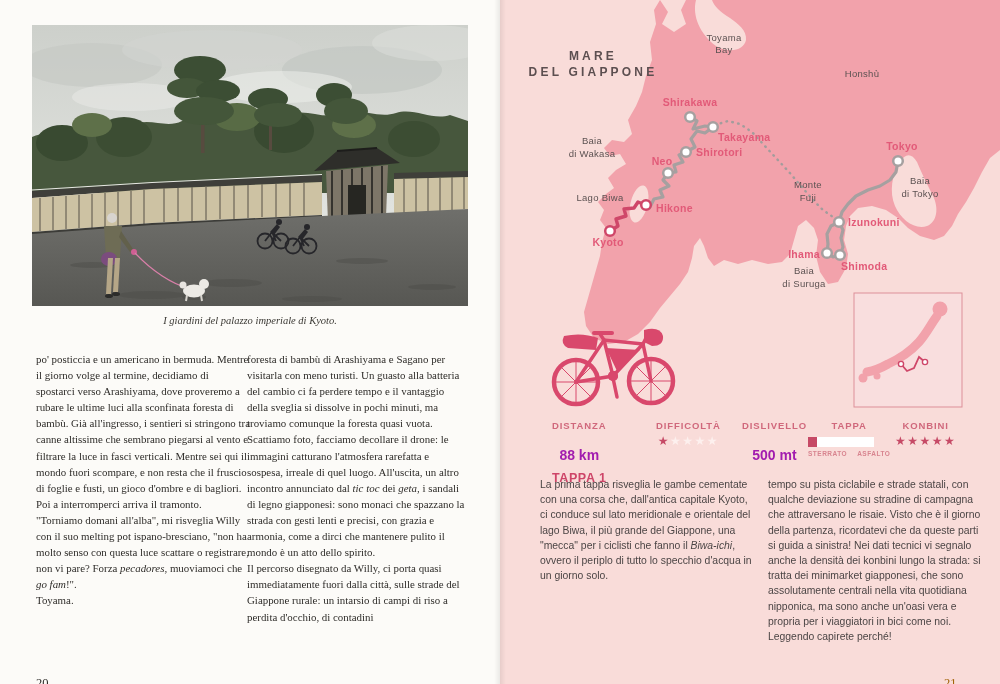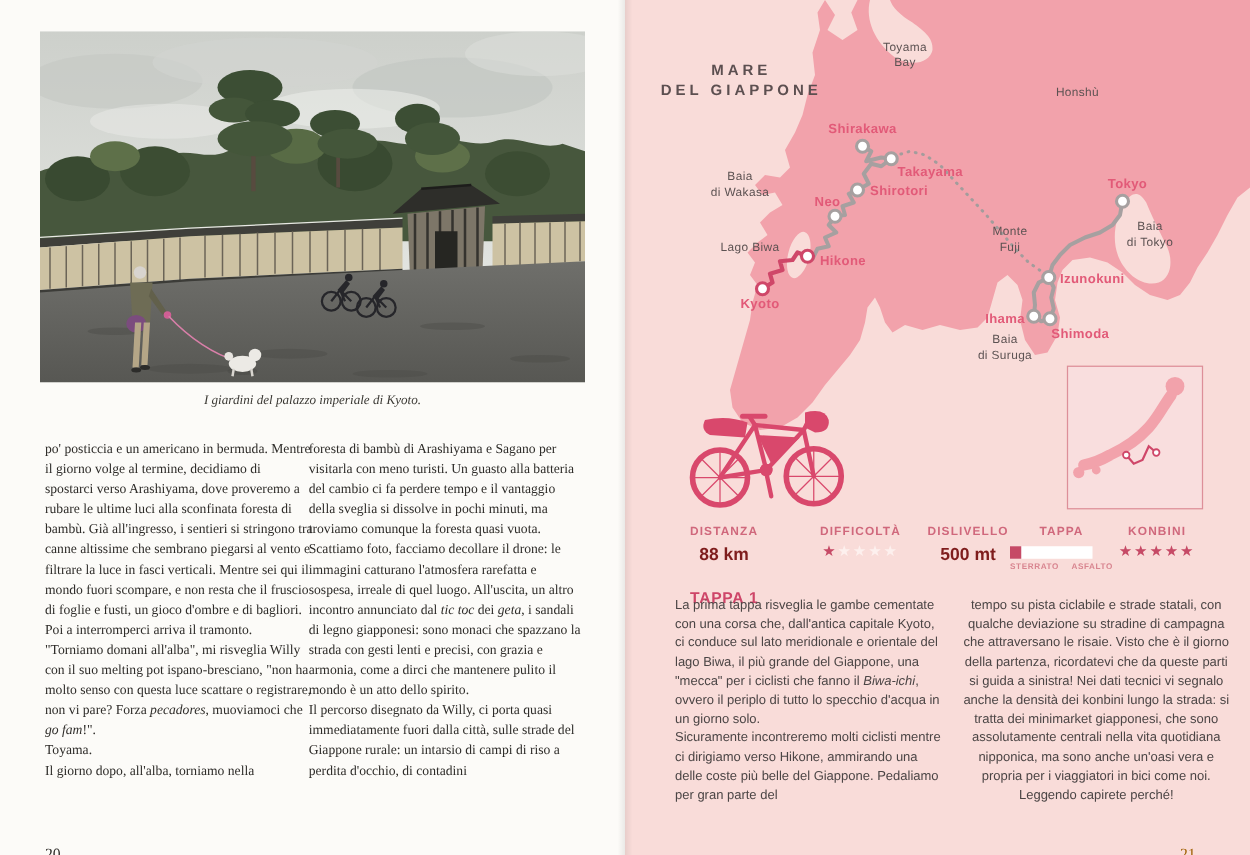--- a/index.html
+++ b/index.html
@@ -34,34 +34,34 @@
             letter-spacing:.3px;fill:#e25a78;}
   .rt-gray{fill:none;stroke:#a6a0a0;stroke-width:3.2;stroke-linejoin:round;stroke-linecap:round;}
   .rt-hi{fill:none;stroke:#cf4769;stroke-width:3.4;stroke-linejoin:round;stroke-linecap:round;}
   .rt-dot{fill:none;stroke:#a39c9c;stroke-width:2.4;stroke-linecap:round;stroke-dasharray:.6 5.4;}
   .node-gray{fill:#ffffff;stroke:#a6a0a0;stroke-width:2.5;}
   .node-hi{fill:#ffffff;stroke:#cf4769;stroke-width:2.5;}
 
   
   .stat{position:absolute;top:420px;text-align:center;}
   .stat .lab{font-size:9.5px;font-weight:700;letter-spacing:.9px;color:#d0687c;}
-  .stat .val{margin-top:4px;font-size:14px;font-weight:700;color:#7f1d1d;}
+  .stat .val{margin-top:16px;font-size:14px;font-weight:700;color:#a21caf;}
   .stars .sf{color:#c64a66;}
   .stars .se{color:#fdf0ee;}
   .stat .stars{margin-top:3px;font-size:12px;letter-spacing:1.5px;}
   .fondo-bar{margin-top:6px;width:66px;height:10px;background:#ffffff;position:relative;}
   .fondo-fill{position:absolute;left:0;top:0;height:10px;background:#c64a66;}
   .fondo-labels{margin-top:3px;font-size:6.5px;font-weight:700;letter-spacing:.5px;color:#d8848f;
                 display:flex;gap:10px;}
 
   .tappa-head{position:absolute;left:52px;top:459px;font-size:12.5px;font-weight:700;
               letter-spacing:.6px;color:#ce4568;margin-top:12px;}
   .rcol{position:absolute;top:477px;font-size:10.4px;line-height:15.2px;color:#4b4545;}
   .rcol1{left:40px;width:214px;}
-  .rcol2{left:268px;width:218px;text-align:center;}
+  .rcol2{left:268px;width:218px;}
 </style>
 </head>
 <body>
 
 <div class="spread">
 
   <div class="page-left">
 
     <svg class="photo" viewBox="0 0 436 281">
       <defs>
@@ -205,21 +205,20 @@
             <line x1="169" y1="270" x2="170" y2="276"></line>
           </g>
       </g>
     </svg>
 
     <div class="caption"><em>I giardini del palazzo imperiale di Kyoto.</em></div>
     <div class="lcol lcol1">
         <div class="para"><span>po' posticcia e un americano in bermuda. Mentre il giorno volge al termine, decidiamo di spostarci verso Arashiyama, dove proveremo a rubare le ultime luci alla sconfinata foresta di bambù. Già all'ingresso, i sentieri si stringono tra canne altissime che sembrano piegarsi al vento e filtrare la luce in fasci verticali. Mentre sei qui il mondo fuori scompare, e non resta che il fruscio di foglie e fusti, un gioco d'ombre e di bagliori. Poi a interromperci arriva il tramonto.</span></div>
         <div class="para"><span>"Torniamo domani all'alba", mi risveglia Willy con il suo melting pot ispano-bresciano, "non ha molto senso con questa luce scattare o registrare, non vi pare? Forza </span><em>pecadores</em><span>, muoviamoci che </span><em>go fam</em><span>!".</span></div>
         <div class="para"><span>Toyama.</span></div>
-        <div class="para"><span>Il giorno dopo, all'alba, torniamo nella</span></div>
       </div>
     <div class="lcol lcol2">
         <div class="para"><span>foresta di bambù di Arashiyama e Sagano per visitarla con meno turisti. Un guasto alla batteria del cambio ci fa perdere tempo e il vantaggio della sveglia si dissolve in pochi minuti, ma troviamo comunque la foresta quasi vuota. Scattiamo foto, facciamo decollare il drone: le immagini catturano l'atmosfera rarefatta e sospesa, irreale di quel luogo. All'uscita, un altro incontro annunciato dal </span><em>tic toc</em><span> dei </span><em>geta</em><span>, i sandali di legno giapponesi: sono monaci che spazzano la strada con gesti lenti e precisi, con grazia e armonia, come a dirci che mantenere pulito il mondo è un atto dello spirito.</span></div>
         <div class="para"><span>Il percorso disegnato da Willy, ci porta quasi immediatamente fuori dalla città, sulle strade del Giappone rurale: un intarsio di campi di riso a perdita d'occhio, di contadini</span></div>
       </div>
     <div class="pageno pn-left">20</div>
   </div>
 
   <div class="page-right">
 
@@ -343,21 +342,20 @@
       </div>
     </div>
     <div class="stat" style="left:395px">
       <div class="lab">KONBINI</div>
       <div class="stars"><span class="sf">★</span><span class="sf">★</span><span class="sf">★</span><span class="sf">★</span><span class="sf">★</span></div>
     </div>
 
     <div class="tappa-head">TAPPA 1</div>
     <div class="rcol rcol1">
         <div class="para"><span>La prima tappa risveglia le gambe cementate con una corsa che, dall'antica capitale Kyoto, ci conduce sul lato meridionale e orientale del lago Biwa, il più grande del Giappone, una "mecca" per i ciclisti che fanno il </span><em>Biwa-ichi</em><span>, ovvero il periplo di tutto lo specchio d'acqua in un giorno solo.</span></div>
-        <div class="para"><span>Sicuramente incontreremo molti ciclisti mentre ci dirigiamo verso Hikone, ammirando una delle coste più belle del Giappone. Pedaliamo per gran parte del</span></div>
       </div>
     <div class="rcol rcol2">
         <div class="para"><span>tempo su pista ciclabile e strade statali, con qualche deviazione su stradine di campagna che attraversano le risaie. Visto che è il giorno della partenza, ricordatevi che da queste parti si guida a sinistra! Nei dati tecnici vi segnalo anche la densità dei konbini lungo la strada: si tratta dei minimarket giapponesi, che sono assolutamente centrali nella vita quotidiana nipponica, ma sono anche un'oasi vera e propria per i viaggiatori in bici come noi. Leggendo capirete perché!</span></div>
       </div>
     <div class="pageno pn-right" style="left:444px;position:absolute;">21</div>
   </div>
 
   <div class="gutter"></div>
 </div>
 

